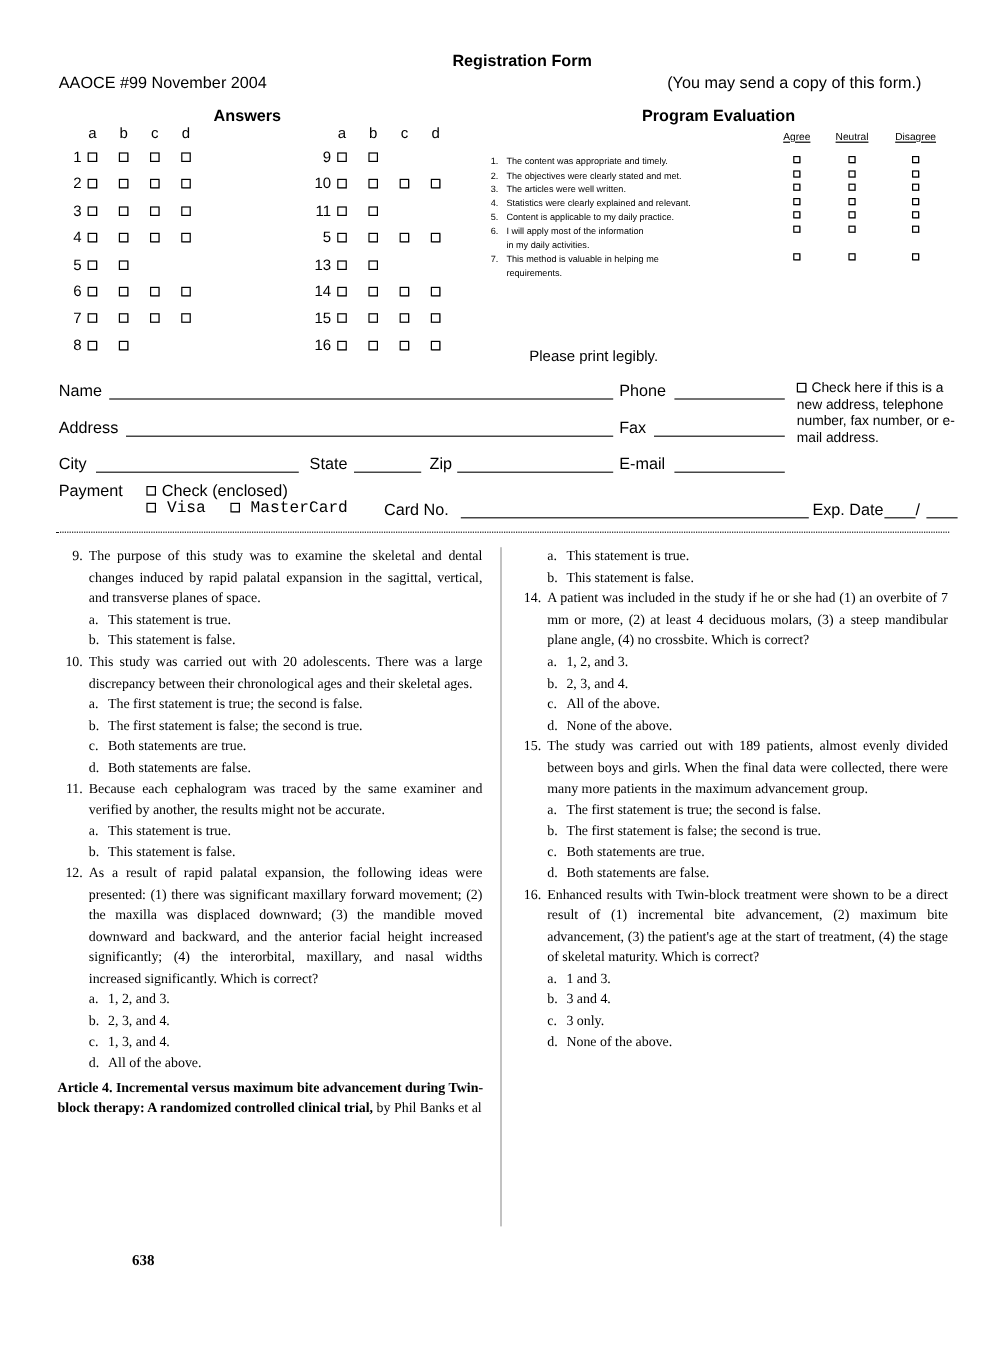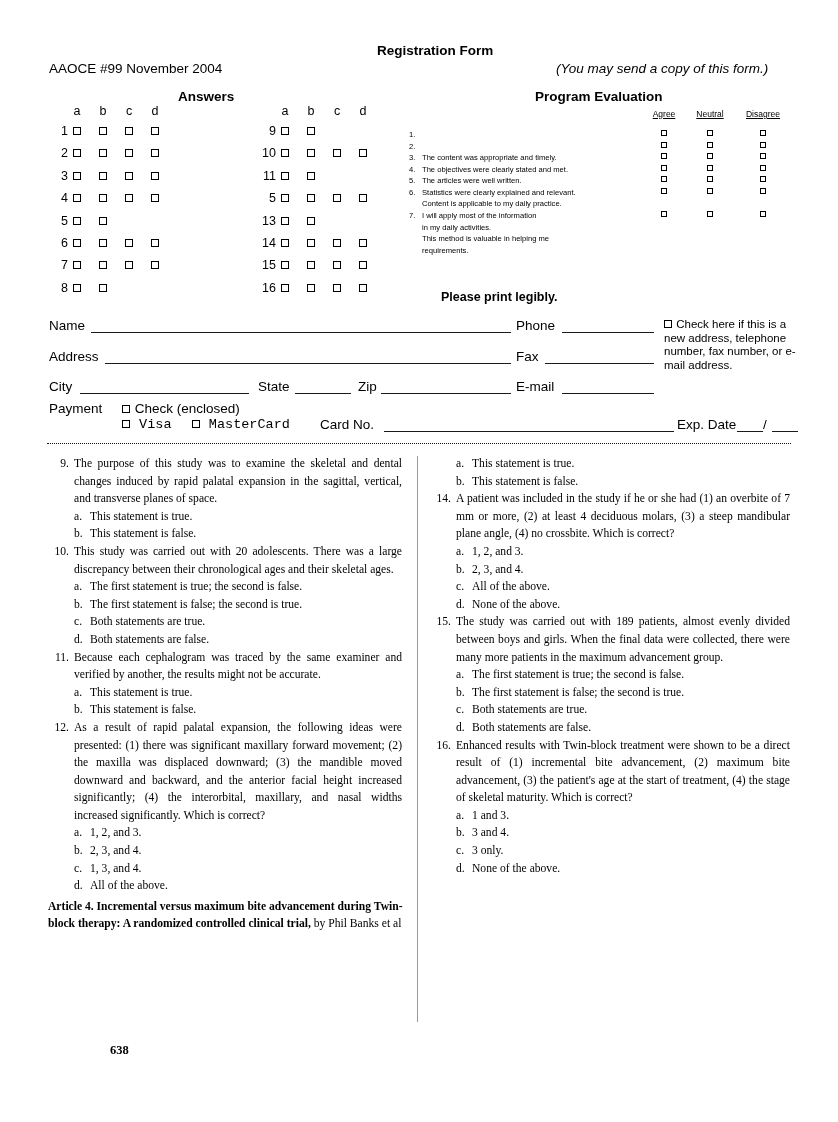--- a/index.html
+++ b/index.html
@@ -52,21 +52,21 @@
     border: 1px solid #000000;
     box-sizing: content-box;
   }
   .cbx-sm { width: 7px; height: 7px; vertical-align: 0px; }
   .cbx-sm::before { left: 1px; top: 1px; width: 5px; height: 5px; }
   .cbx-sm::after { width: 4px; height: 4px; }
 
   
   #hdr-left   { left: 49px;  top: 61px;  font-size: 13.5px; }
   #hdr-center { left: 334px; top: 43px;  font-size: 13.5px; font-weight: bold; margin-left: 43px; }
-  #hdr-right  { left: 556px; top: 61px;  font-size: 13.5px; font-style: italic; }
+  #hdr-right  { left: 556px; top: 61px;  font-size: 13.5px; }
 
   #answers-title { left: 178px; top: 89px; font-size: 13.5px; font-weight: bold; }
   #progeval-title { left: 535px; top: 89px; font-size: 13.5px; font-weight: bold; }
 
   
   .ansgrid { position: absolute; font-size: 12.5px; }
   .ansgrid .hdrrow, .ansgrid .row {
     position: relative;
     height: 22.4px;
   }
@@ -92,27 +92,27 @@
   #eval-head .eh {
     position: absolute;
     text-align: center;
     text-decoration: underline;
     font-size: 8.5px;
     width: 48px;
   }
   #eval-list { position: absolute; left: 409px; top: 130px; width: 390px; font-size: 7.6px; }
   .evalrow { position: relative; height: 11.6px; }
   .evalrow .enum { position: absolute; left: 0; width: 12px; text-align: left; }
-  .evalrow .etxt { position: absolute; left: 13px; margin-top: 23px; }
+  .evalrow .etxt { position: absolute; left: 13px; }
   .evalrow .ebox { position: absolute; width: 48px; text-align: center; }
   .ev-c1 { left: 231px; }
   .ev-c2 { left: 277px; }
   .ev-c3 { left: 330px; }
 
-  #print-legibly { position: absolute; left: 409px; top: 290px; font-size: 12.5px; font-weight: bold; padding-left: 32px; }
+  #print-legibly { position: absolute; left: 409px; top: 290px; font-size: 12.5px; font-weight: normal; padding-left: 32px; }
 
   
   #form-area { position: absolute; left: 0; top: 0; width: 838px; height: 1122px; }
   .flbl { position: absolute; font-size: 13.5px; white-space: nowrap; }
   .fline {
     position: absolute;
     border-bottom: 1.3px solid #1a1a1a;
     height: 0;
   }
 

